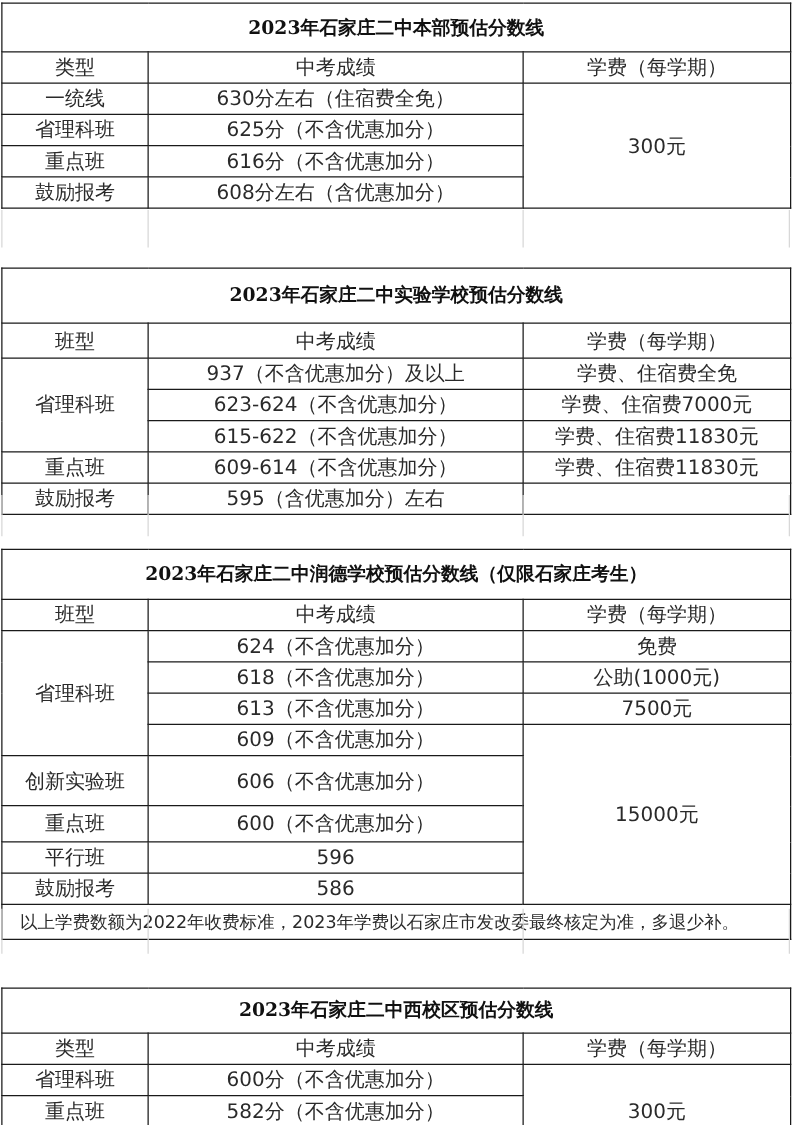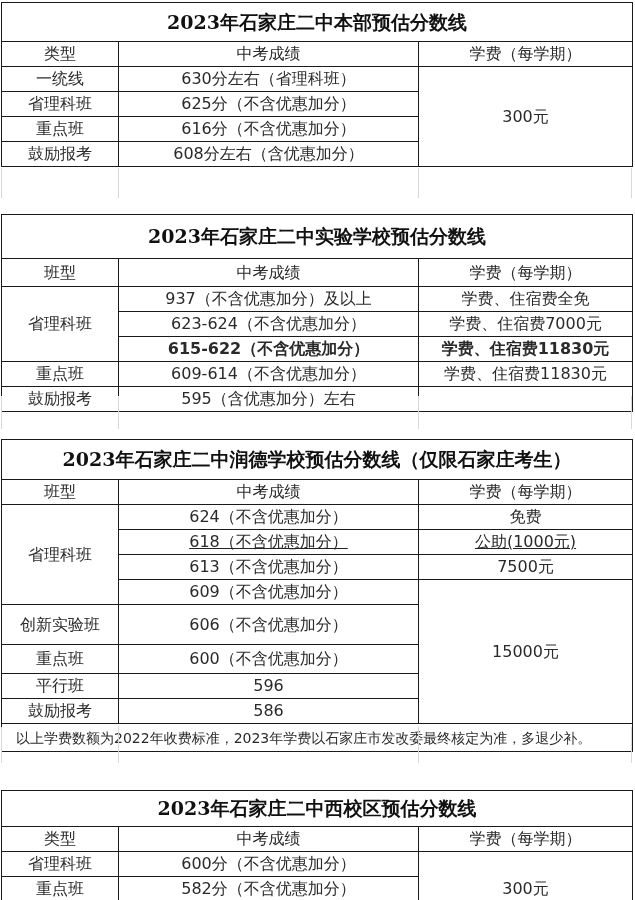--- a/index.html
+++ b/index.html
@@ -2,21 +2,21 @@
 <html><head>
 <meta charset="utf-8">
 <style>
   html,body{margin:0;padding:0;background:#ffffff;}
   body{width:635px;height:900px;position:relative;overflow:hidden;
        font-family:"DejaVu Sans","Liberation Sans",sans-serif;color:#222;}
   .sec{position:absolute;left:1px;width:631px;}
   table{border-collapse:collapse;width:631px;table-layout:fixed;}
   td{border:1.5px solid #1a1a1a;text-align:center;vertical-align:middle;
      padding:0;font-size:16px;line-height:1;white-space:nowrap;overflow:hidden;color:#2a2a2a;}
-  td.title{font-family:"DejaVu Serif","Liberation Serif",serif;font-weight:bold;font-size:19px;color:#111;}
+  td.title{font-family:"DejaVu Serif","Liberation Serif",serif;font-weight:bold;font-size:15px;color:#111;}
   td.note{font-size:14px;text-align:left;padding-left:14px;}
   col.c1{width:117px;} col.c2{width:300px;} col.c3{width:214px;}
   .gap{position:absolute;left:1px;width:631px;}
   .gap div{position:absolute;top:0;bottom:0;border-left:1px solid #d8d8d8;}
   .gap .g0{left:0;} .gap .g1{left:117px;} .gap .g2{left:417px;} .gap .g3{left:630px;}
 </style>
 </head>
 <body>
 
 <div class="sec" style="top:2px;">
@@ -30,21 +30,21 @@
         <tr style="height:39px;">
           <td class="title" colspan="3">2023年石家庄二中本部预估分数线</td>
         </tr>
     <tr style="height:25px;">
       <td>类型</td>
       <td>中考成绩</td>
       <td>学费（每学期）</td>
     </tr>
     <tr style="height:25px;">
       <td>一统线</td>
-      <td>630分左右（省理科班）</td>
+      <td>630分左右（住宿费全免）</td>
       <td rowspan="4">300元</td>
     </tr>
     <tr style="height:25px;">
       <td>省理科班</td>
       <td>625分（不含优惠加分）</td>
     </tr>
     <tr style="height:25px;">
       <td>重点班</td>
       <td>616分（不含优惠加分）</td>
     </tr>
@@ -80,21 +80,21 @@
     </tr>
     <tr style="height:25px;">
       <td rowspan="3">省理科班</td>
       <td>937（不含优惠加分）及以上</td>
       <td>学费、住宿费全免</td>
     </tr>
     <tr style="height:25px;">
       <td>623-624（不含优惠加分）</td>
       <td>学费、住宿费7000元</td>
     </tr>
-    <tr style="height:25px;font-weight:bold;">
+    <tr style="height:25px;">
       <td>615-622（不含优惠加分）</td>
       <td>学费、住宿费11830元</td>
     </tr>
     <tr style="height:25px;">
       <td>重点班</td>
       <td>609-614（不含优惠加分）</td>
       <td>学费、住宿费11830元</td>
     </tr>
     <tr style="height:25px;">
       <td>鼓励报考</td>
@@ -125,21 +125,21 @@
     <tr style="height:25px;">
       <td>班型</td>
       <td>中考成绩</td>
       <td>学费（每学期）</td>
     </tr>
     <tr style="height:25px;">
       <td rowspan="4">省理科班</td>
       <td>624（不含优惠加分）</td>
       <td>免费</td>
     </tr>
-    <tr style="height:25px;text-decoration:underline;">
+    <tr style="height:25px;">
       <td>618（不含优惠加分）</td>
       <td>公助(1000元)</td>
     </tr>
     <tr style="height:25px;">
       <td>613（不含优惠加分）</td>
       <td>7500元</td>
     </tr>
     <tr style="height:25px;">
       <td>609（不含优惠加分）</td>
       <td rowspan="5">15000元</td>

